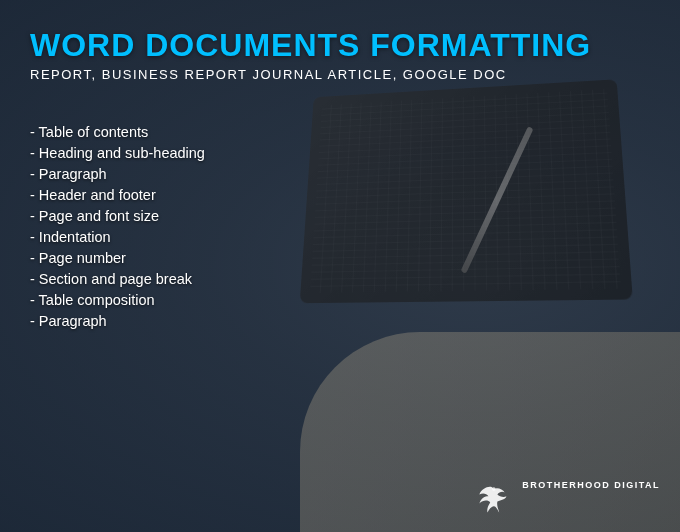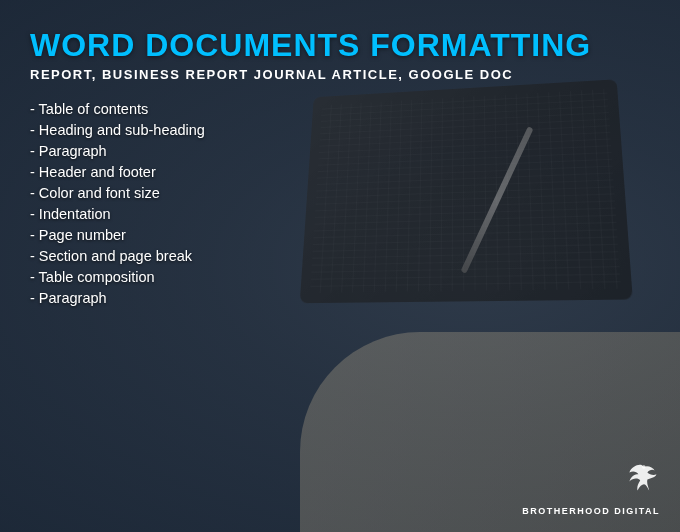--- a/index.html
+++ b/index.html
@@ -103,51 +103,52 @@
       color: #00bfff;
       letter-spacing: 1px;
       text-transform: uppercase;
       line-height: 1.1;
       text-shadow: 0 1px 4px rgba(0,0,0,0.5);
       margin-bottom: 4px;
     }
 
     .subtitle {
       font-size: 13px;
-      font-weight: 700;
+      font-weight: 400;
       color: #ffffff;
       letter-spacing: 1.5px;
       text-transform: uppercase;
       margin-bottom: 18px;
     }
 
     .items-list {
       display: flex;
       flex-direction: column;
       gap: 3px;
       flex: 1;
+      margin-top: 23px;
     }
 
     .list-item {
       color: #ffffff;
       font-size: 14.5px;
       font-weight: 400;
       text-align: left;
       padding: 1px 0;
       text-shadow: 0 1px 3px rgba(0,0,0,0.7);
     }
 
     
     .logo-area {
       position: absolute;
       bottom: 16px;
       right: 20px;
       display: flex;
-      flex-direction: column;
-      align-items: flex-end;
+      flex-direction: row;
+      align-items: flex-start;
       gap: 12px;
     }
 
     .logo-bird {
       width: 36px;
       height: 36px;
       filter: brightness(1.2);
     }
 
     .logo-text {
@@ -173,21 +174,21 @@
     <div class="title">WORD DOCUMENTS FORMATTING</div>
 
     <div class="subtitle">REPORT, BUSINESS REPORT JOURNAL ARTICLE, GOOGLE DOC</div>
 
     <div class="items-list">
 
     <div class="list-item">- Table of contents</div>
         <div class="list-item">- Heading and sub-heading</div>
         <div class="list-item">- Paragraph</div>
         <div class="list-item">- Header and footer</div>
-        <div class="list-item">- Color and font size</div>
+        <div class="list-item">- Page and font size</div>
         <div class="list-item">- Indentation</div>
         <div class="list-item">- Page number</div>
         <div class="list-item">- Section and page break</div>
         <div class="list-item">- Table composition</div>
         <div class="list-item">- Paragraph</div>
       </div>
   </div>
 
   <div class="logo-area">
     <svg class="logo-bird" viewBox="0 0 40 40" fill="none" xmlns="http://www.w3.org/2000/svg">

